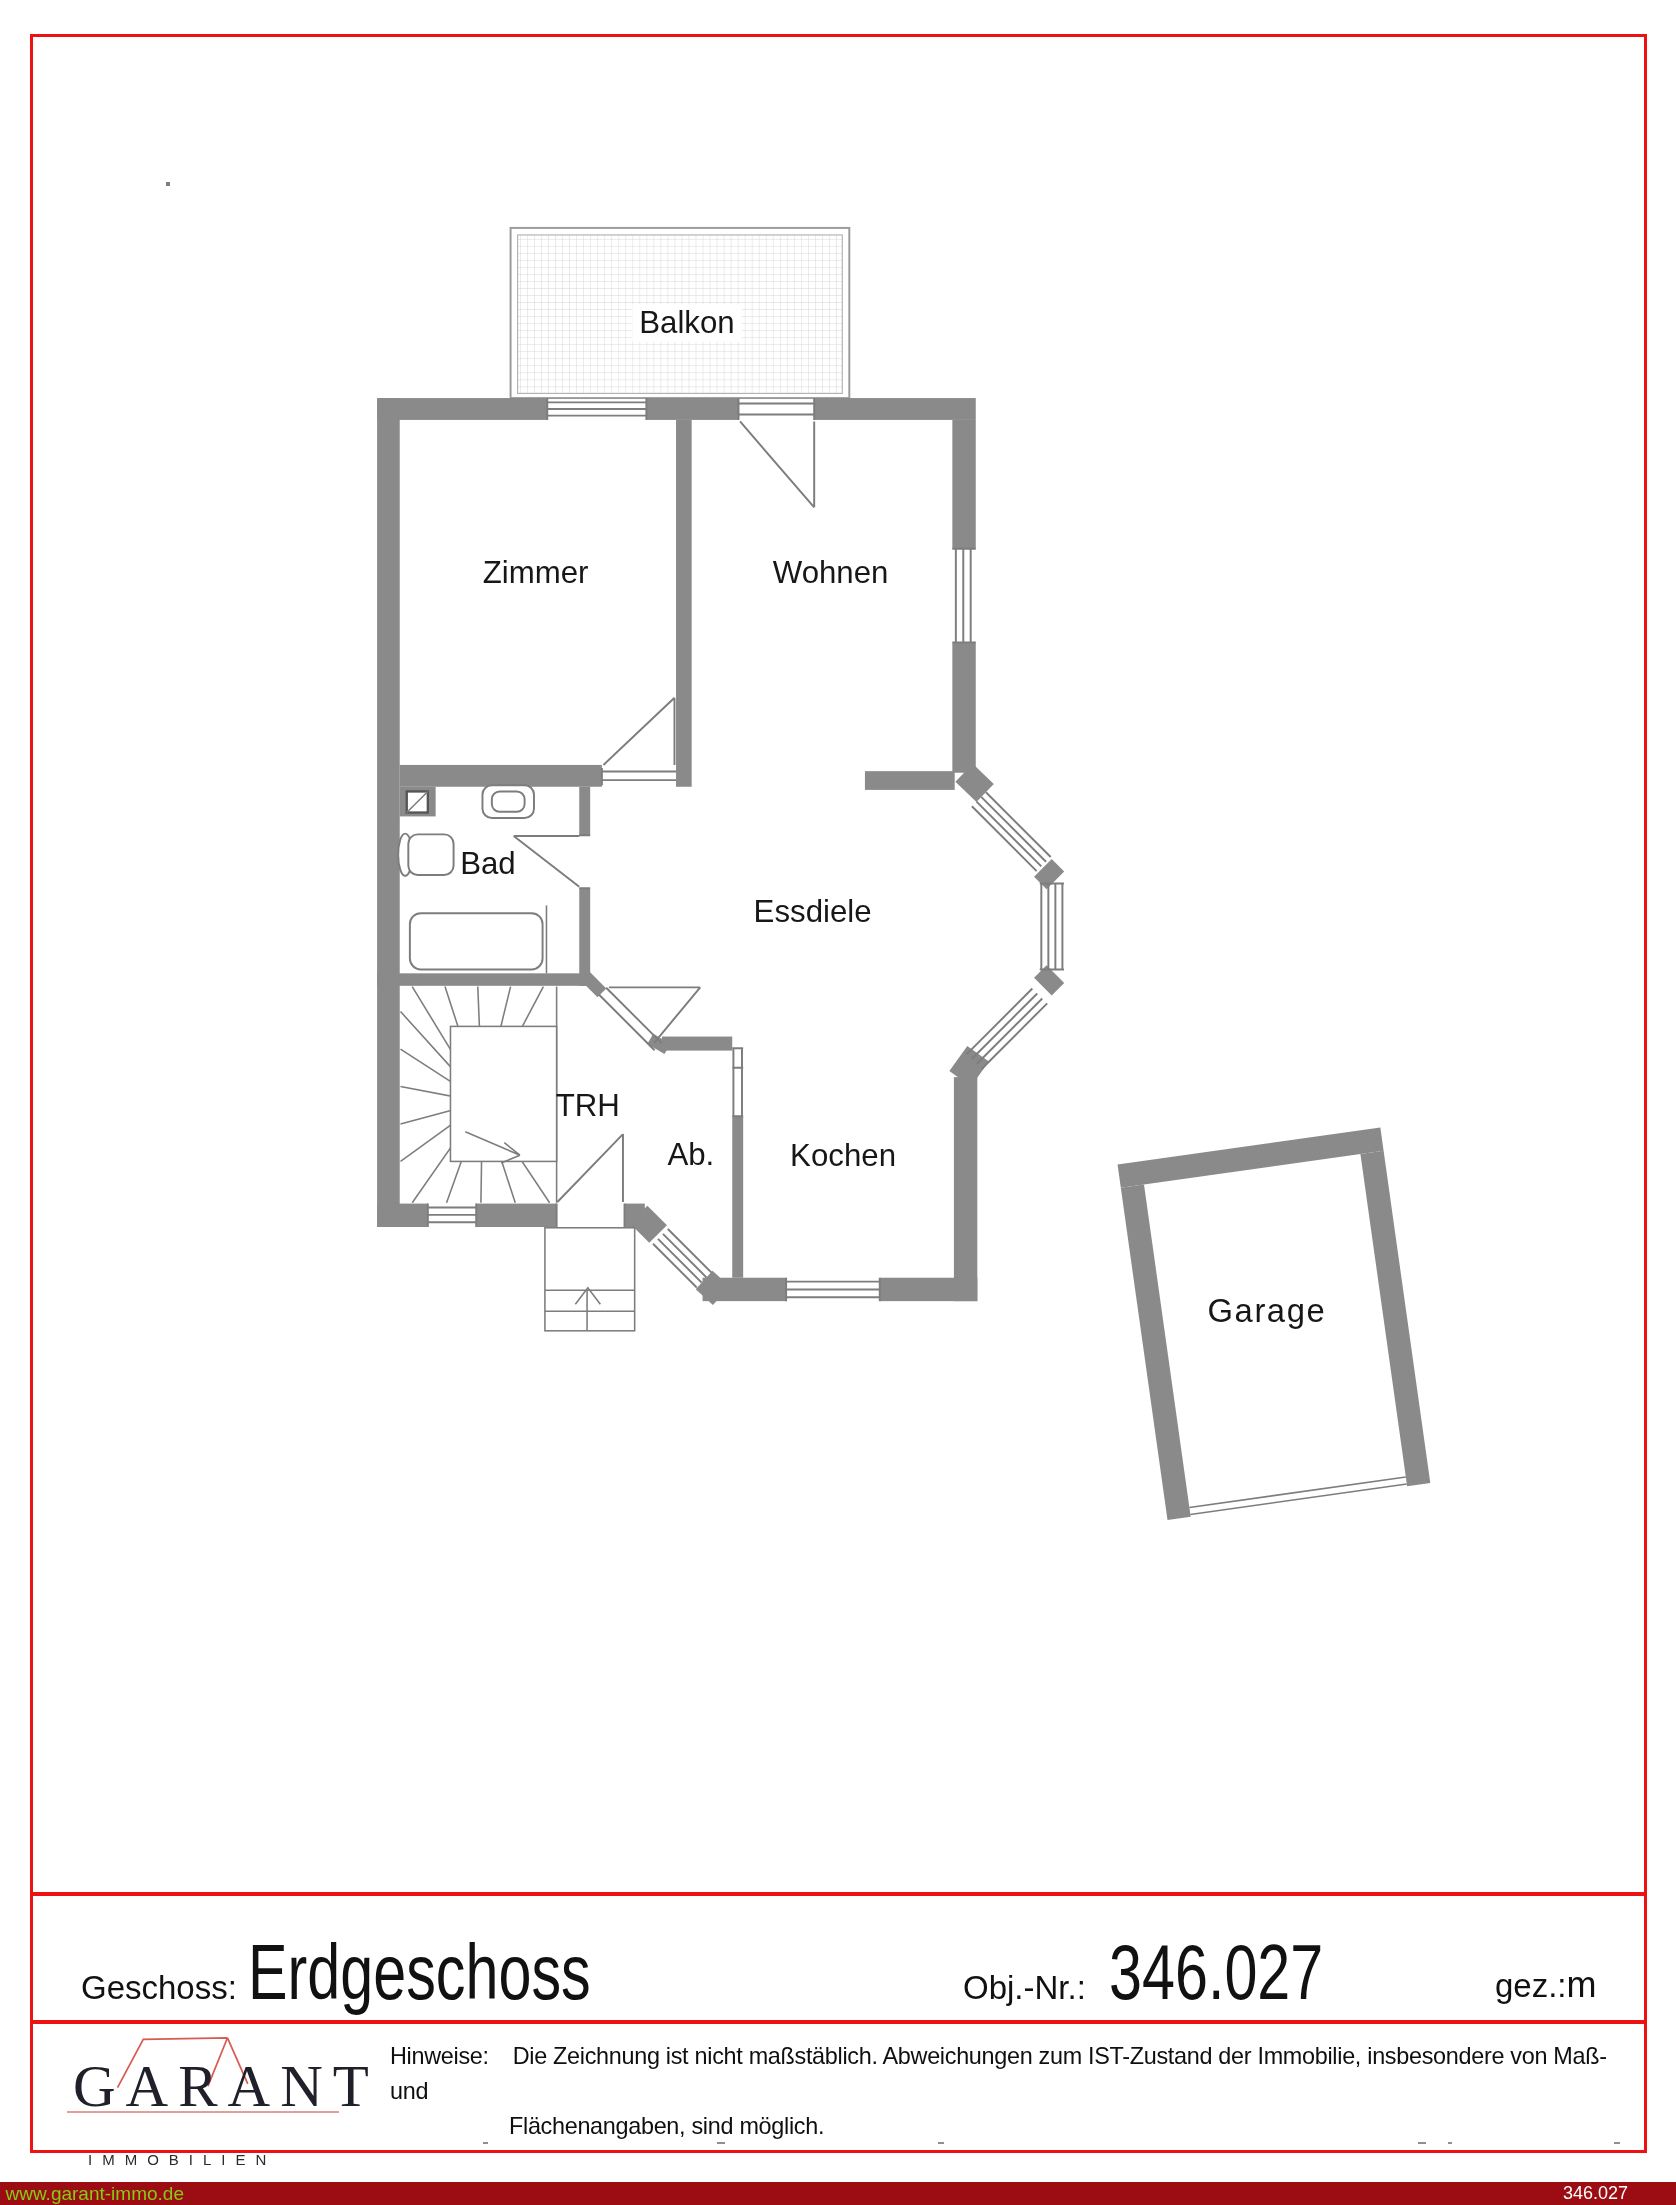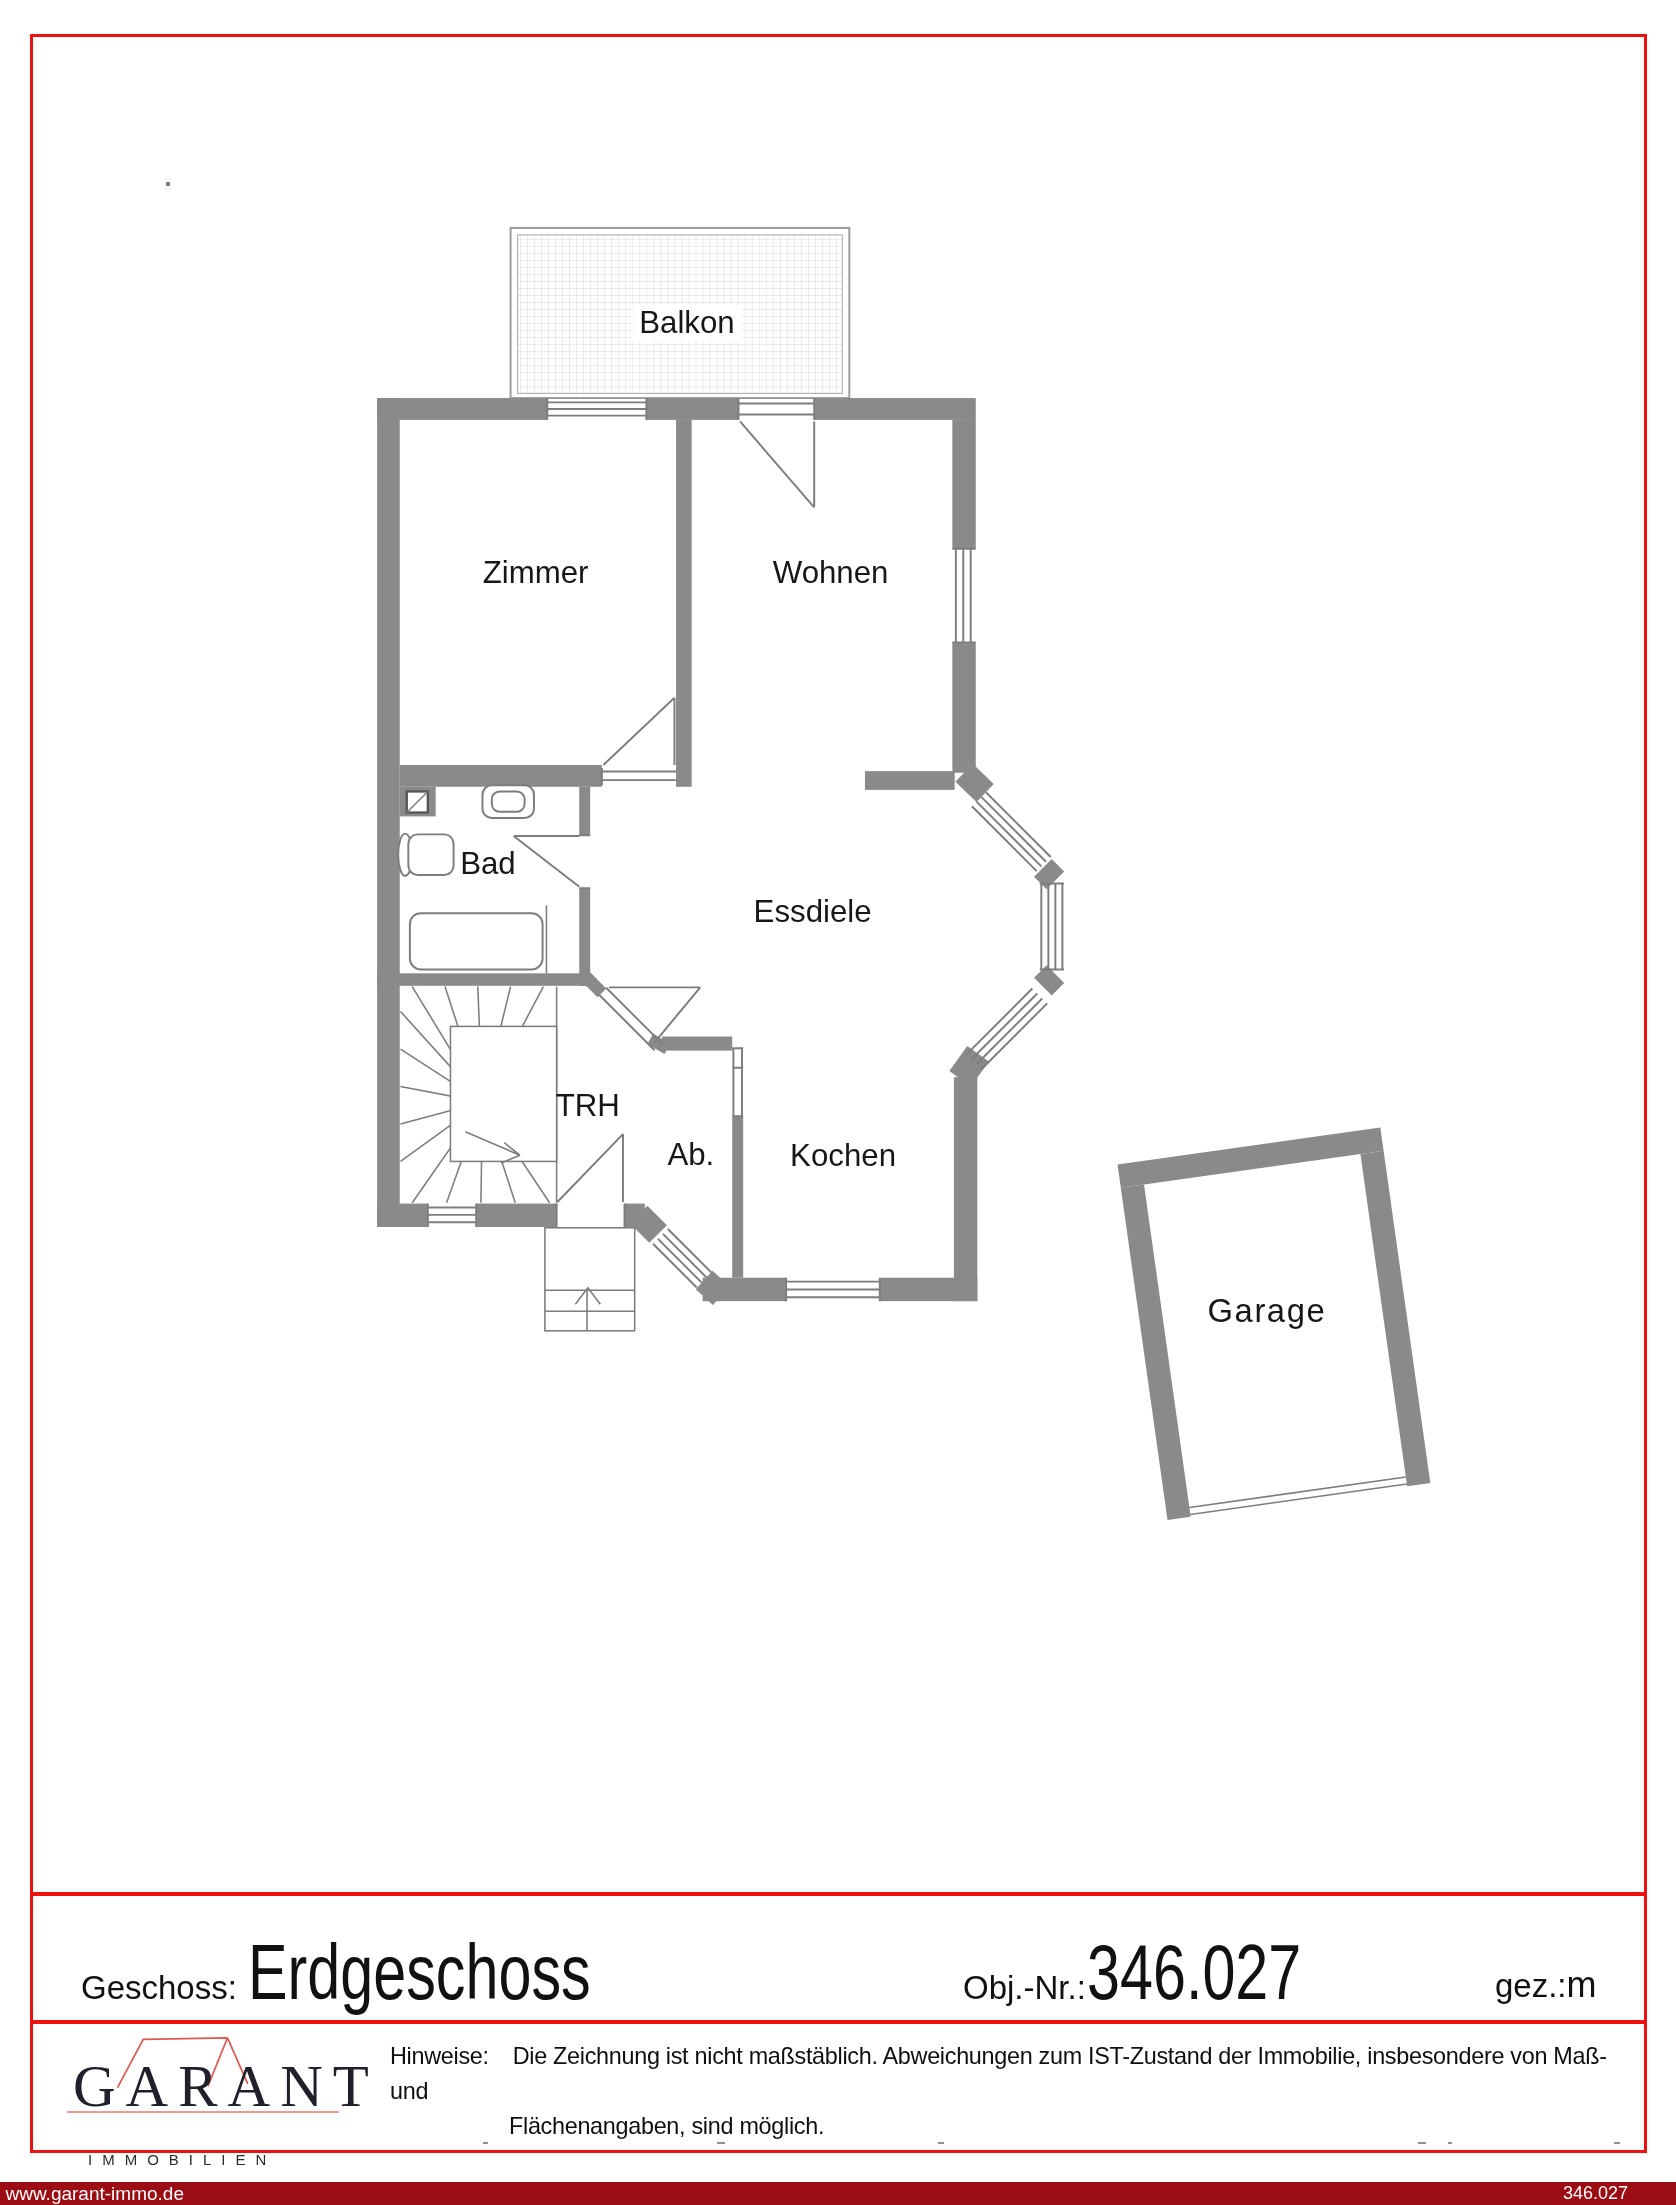--- a/index.html
+++ b/index.html
@@ -15,41 +15,41 @@
   
   svg.plan{left:0;top:0;width:1676px;height:2205px;}
   svg.plan text{font-family:"Liberation Sans",sans-serif;fill:#171717;font-size:40px;text-anchor:middle;}
   svg.plan text.big{font-size:42px;letter-spacing:2px;}
   
   .meta-group{display:flex;align-items:baseline;white-space:nowrap;}
   .meta-label{font-size:33px;color:#111;}
   .meta-value-big{font-size:78px;color:#111;display:inline-block;
     transform:scaleX(.76);transform-origin:0 100%;}
   .g-geschoss{left:81px;top:1927px;gap:11px;}
-  .g-obj{left:963px;top:1927px;gap:1px;}
+  .g-obj{left:963px;top:1927px;gap:23px;}
   .g-gez{left:1495px;top:1964px;}
   .gez-value{font-size:36px;color:#111;}
   
   .logo-box{left:59px;top:2030px;width:312px;height:117px;}
   .logo-roof{position:absolute;left:0;top:0;width:312px;height:117px;}
   .logo-title{position:absolute;left:14px;top:22px;font-family:"Liberation Serif",serif;
     font-size:59px;letter-spacing:10px;color:#20202a;}
   .logo-rule{position:absolute;left:7.8px;top:81px;width:272px;height:1.6px;background:#e69e99;}
   .logo-sub{position:absolute;left:29px;top:89px;font-size:15px;letter-spacing:10px;color:#2b2b2b;margin-top:32px;}
   
   .hinweise{left:390px;top:2039px;width:1258px;font-size:23.4px;line-height:35px;
     letter-spacing:-0.3px;color:#0f0f0f;}
   .hinweise .indent{padding-left:119px;}
   .hinweise .hlabel{margin-right:24px;}
   
   .clip-mark{position:absolute;top:2142px;height:2.3px;background:#555;opacity:.65;}
   
   .bottom-bar{left:0;top:2182px;width:1676px;height:23.4px;background:#9b0d12;
     display:flex;align-items:center;}
-  .bar-left{color:#ffffff;font-size:19px;padding-left:5.5px;}
+  .bar-left{color:#84cc16;font-size:19px;padding-left:5.5px;}
   .bar-right{position:absolute;right:48px;color:#fff;font-size:18px;}
 </style>
 </head>
 <body>
 
 <div class="abs page-border"></div>
 <div class="abs sep-line sep-1"></div>
 <div class="abs sep-line sep-2"></div>
 <div class="abs artifact-dot"></div>
 

